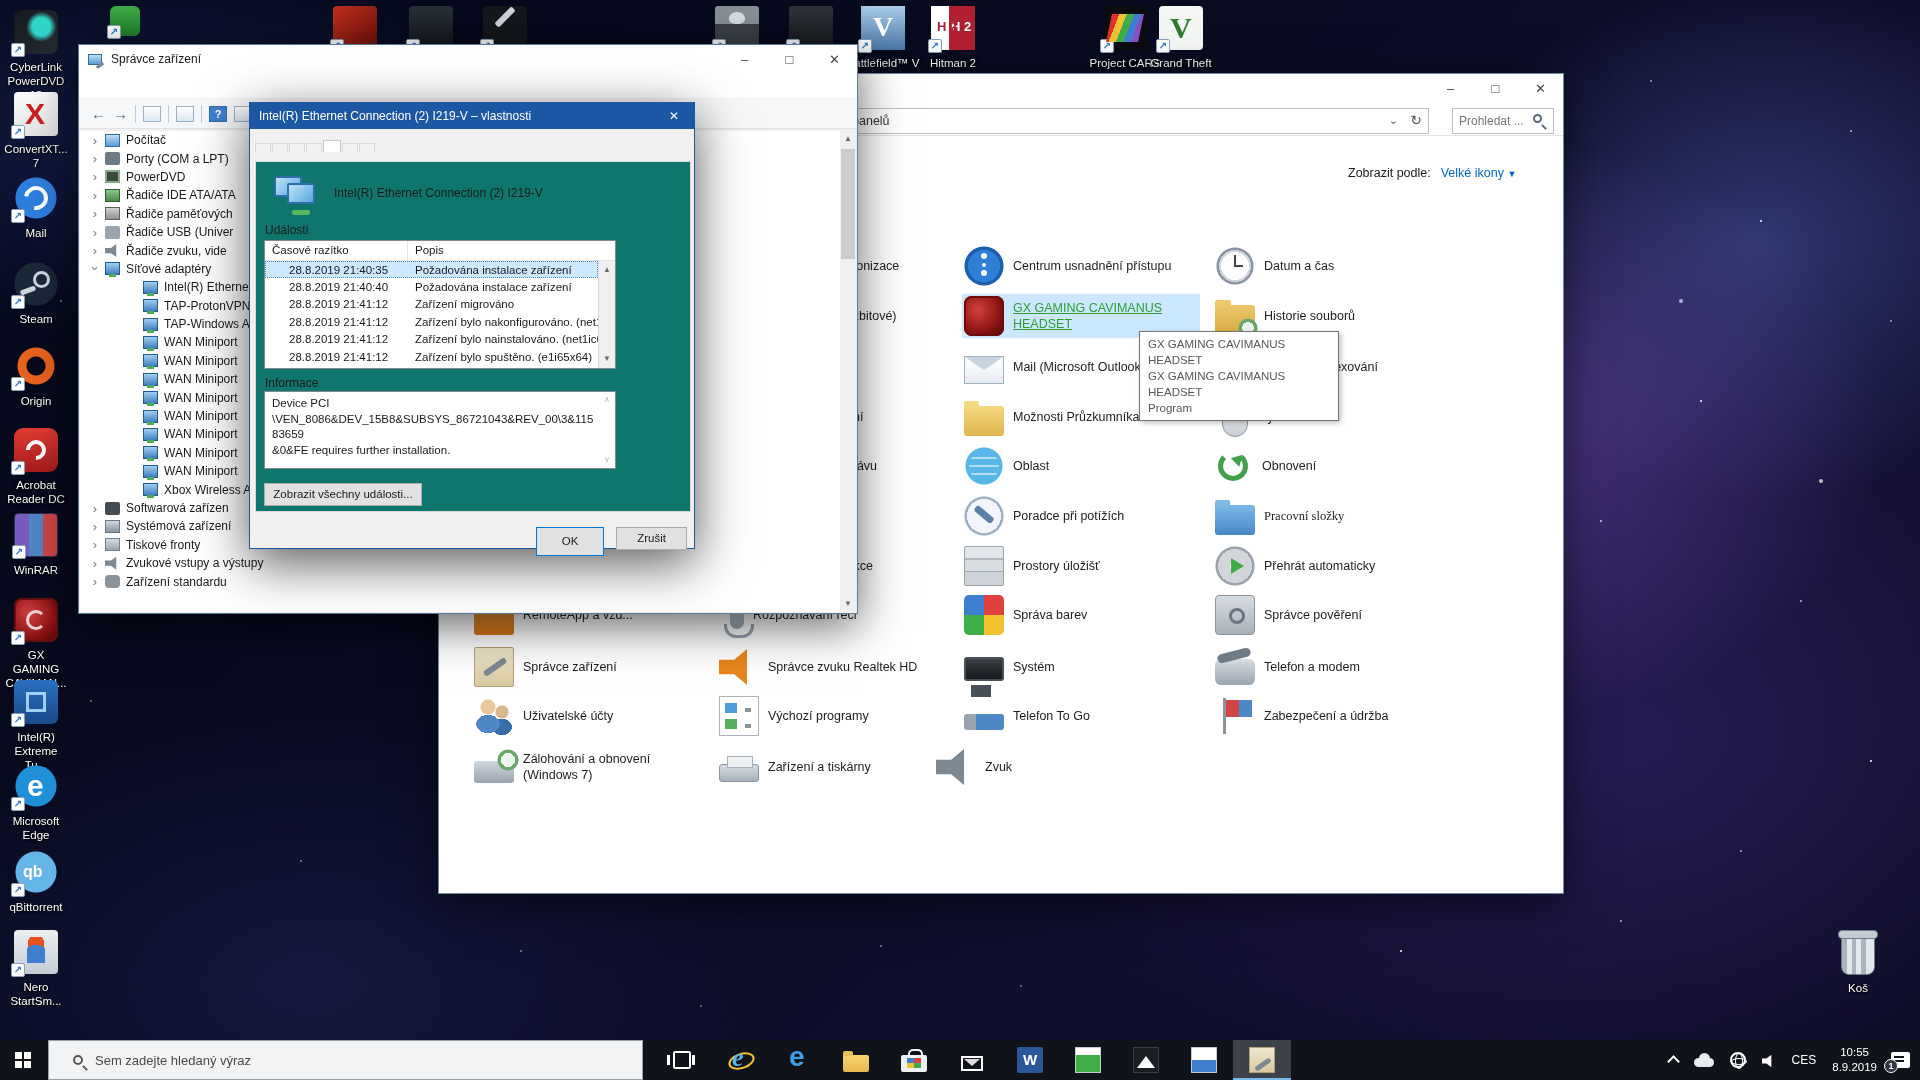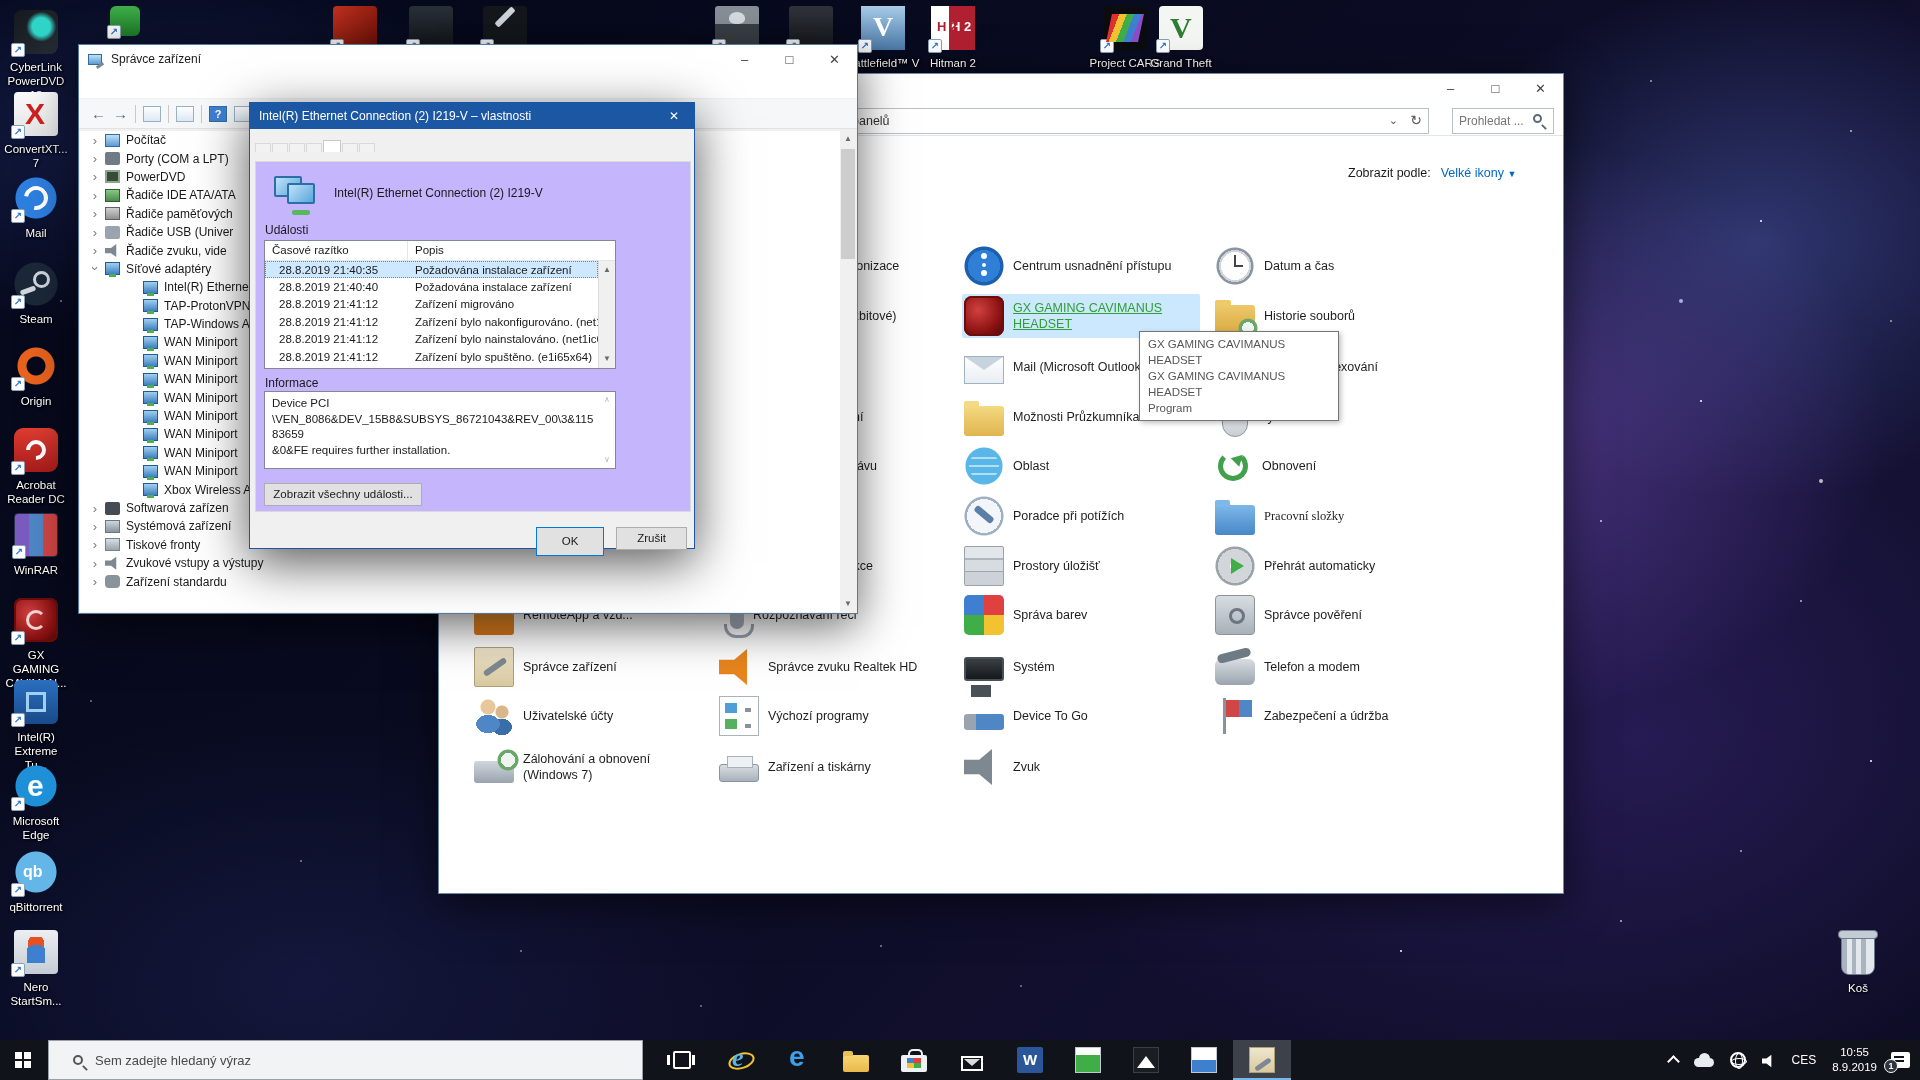--- a/index.html
+++ b/index.html
@@ -203,34 +203,34 @@
   .vs-thumb{position:absolute;left:1px;top:18px;width:14px;height:110px;background:#cdcdcd;cursor:grab}
 
   
   #dlg{position:absolute;left:249px;top:102px;width:446px;height:447px;background:#f0f0f0;z-index:300;border:1px solid #1c57a4;box-shadow:0 14px 48px rgba(0,0,0,.65)}
   #dlg .dtitle{position:relative;height:26px;background:#1c57a4;color:#fff;font-size:12px;line-height:26px;padding-left:9px}
   .dclose{position:absolute;right:0;top:0;width:40px;height:26px;text-align:center;color:#fff;font-size:12px;line-height:26px;cursor:pointer}
   .dclose::after{content:"\2715"}
   .tabs{position:absolute;left:5px;top:36px;display:flex;align-items:flex-end}
   .tab{font-size:11.5px;color:#1a1a1a;background:#f2f2f2;border:1px solid #d9d9d9;border-bottom:none;padding:4px 7px;margin-right:1px;cursor:pointer;position:relative;top:1px}
   .tab.active{background:#fff;padding:5px 8px 6px;border-color:#c8c8c8;z-index:2}
-  .page{position:absolute;left:5px;top:58px;width:436px;height:351px;background:#c4b5fd;border:1px solid #d9d9d9}
+  .page{position:absolute;left:5px;top:58px;width:436px;height:351px;background:#0f766e;border:1px solid #d9d9d9}
   .nic{position:absolute;left:18px;top:12px;width:46px;height:38px}
   .nic .m1,.nic .m2{position:absolute;width:28px;height:21px;background:linear-gradient(135deg,#bfe3f9,#58a6dd);border:2px solid #2d6da8;border-radius:2px}
   .nic .m1{left:0;top:2px}.nic .m2{left:13px;top:9px}
   .nic::after{content:"";position:absolute;left:18px;bottom:-3px;width:18px;height:5px;background:#59b75f;border-radius:2px}
   .devname{position:absolute;left:78px;top:24px;font-size:12px;color:#1a1a1a}
   .evlabel{position:absolute;left:9px;top:61px;font-size:12px;color:#1a1a1a}
   .listview{position:absolute;left:8px;top:78px;width:352px;height:129px;border:1px solid #828790;background:#fff;font-size:11.5px;color:#1a1a1a}
   .lv-head{display:flex;height:20px;border-bottom:1px solid #e5e5e5;color:#1a1a1a}
   .lv-head span{padding:3px 0 0 7px}
   .lv-col-t{width:143px;border-right:1px solid #e5e5e5;flex:none}
   .lv-rows{position:absolute;left:0;top:20px;right:17px;bottom:0;overflow:hidden}
   .ev-row{display:flex;height:17.4px;align-items:center;cursor:default}
-  .ev-row .ev-time{width:143px;flex:none;padding-left:14px}
+  .ev-row .ev-time{width:143px;flex:none;padding-left:24px}
   .ev-row .ev-desc{padding-left:7px;white-space:nowrap;overflow:hidden}
   .ev-row.selected{background:#cde8ff;outline:1px dotted #4a90d9;outline-offset:-1px}
   .lv-scroll{position:absolute;right:0;top:20px;bottom:0;width:17px;background:#f0f0f0;border-left:1px solid #dcdcdc}
   .lv-scroll .vs-up{top:1px}.lv-scroll .vs-dn{bottom:1px}
   .inflabel{position:absolute;left:9px;top:214px;font-size:12px;color:#1a1a1a}
   .infobox{position:absolute;left:8px;top:229px;width:352px;height:78px;border:1px solid #828790;background:#fff;font-size:11.5px;color:#1a1a1a;padding:4px 20px 4px 7px;white-space:pre-wrap;word-break:break-all;line-height:1.35}
   .info-scroll{position:absolute;right:0;top:0;bottom:0;width:16px}
   .info-scroll .vs-btn{color:#b0b8c0}
   .btn{display:inline-block;background:#e1e1e1;border:1px solid #adadad;font-size:11.5px;color:#1a1a1a;text-align:center;cursor:pointer;font-family:inherit}
   #btn-showall{position:absolute;left:8px;top:321px;width:158px;height:23px;line-height:21px}
@@ -527,35 +527,35 @@
       <div class="cp-item" style="left: 33px; top: 620px;">
         <span class="cpi cpi-users"></span>
         <span class="cp-label">Uživatelské účty</span>
       </div>
       <div class="cp-item" style="left: 278px; top: 620px;">
         <span class="cpi cpi-defaultprog"></span>
         <span class="cp-label">Výchozí programy</span>
       </div>
       <div class="cp-item" style="left: 523px; top: 620px;">
         <span class="cpi cpi-wtg"></span>
-        <span class="cp-label">Device To Go</span>
+        <span class="cp-label">Telefon To Go</span>
       </div>
       <div class="cp-item" style="left: 774px; top: 620px;">
         <span class="cpi cpi-security"></span>
         <span class="cp-label">Zabezpečení a údržba</span>
       </div>
       <div class="cp-item" style="left: 33px; top: 671px;">
         <span class="cpi cpi-backup"></span>
         <span class="cp-label">Zálohování a obnovení (Windows 7)</span>
       </div>
       <div class="cp-item" style="left: 278px; top: 671px;">
         <span class="cpi cpi-printers"></span>
         <span class="cp-label">Zařízení a tiskárny</span>
       </div>
-      <div class="cp-item" style="left: 523px; top: 671px; align-items: center;">
+      <div class="cp-item" style="left: 495px; top: 671px; align-items: center;">
         <span class="cpi cpi-sound"></span>
         <span class="cp-label">Zvuk</span>
       </div>
     </div>
 </div>
 
 <div id="gx-tooltip">
   <div>GX GAMING CAVIMANUS HEADSET</div>
   <div>GX GAMING CAVIMANUS HEADSET</div>
   <div>Program</div>

